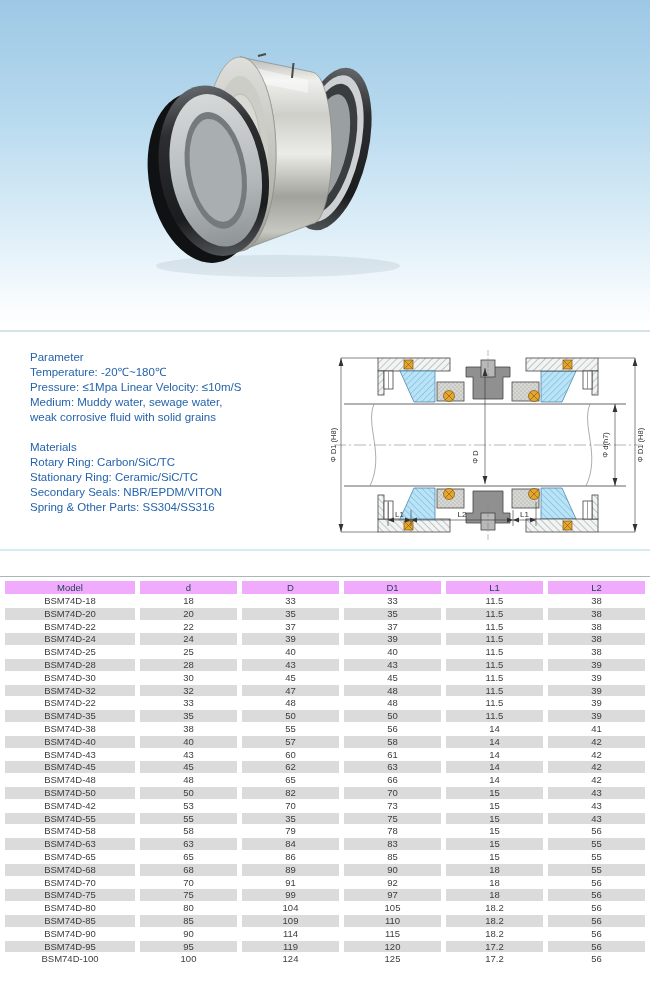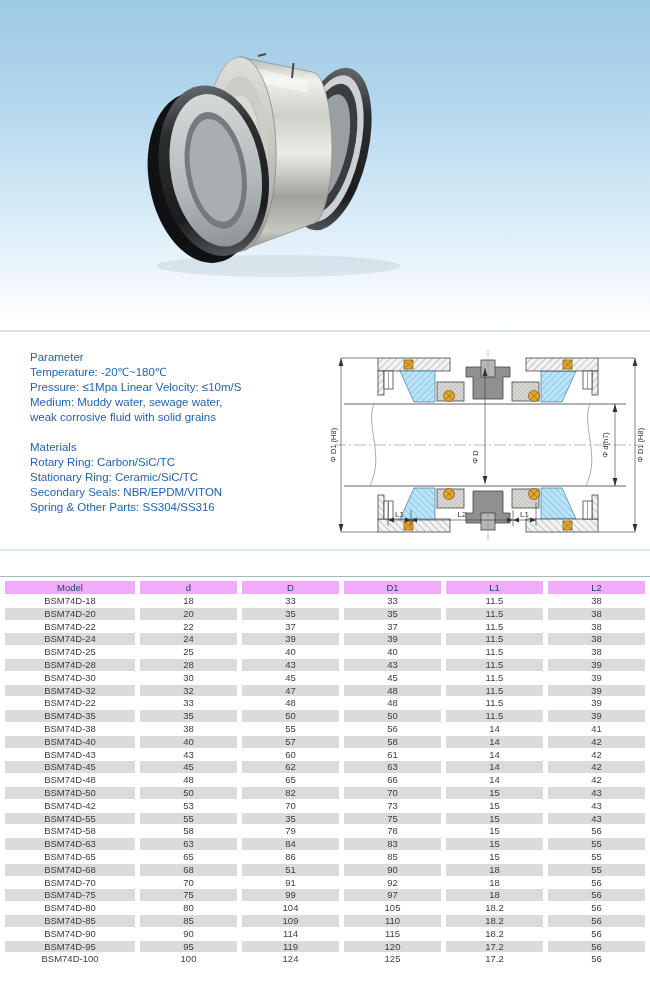--- a/index.html
+++ b/index.html
@@ -403,21 +403,21 @@
             <td>BSM74D-65</td>
             <td>65</td>
             <td>86</td>
             <td>85</td>
             <td>15</td>
             <td>55</td>
           </tr>
           <tr>
             <td>BSM74D-68</td>
             <td>68</td>
-            <td>51</td>
+            <td>89</td>
             <td>90</td>
             <td>18</td>
             <td>55</td>
           </tr>
           <tr>
             <td>BSM74D-70</td>
             <td>70</td>
             <td>91</td>
             <td>92</td>
             <td>18</td>

